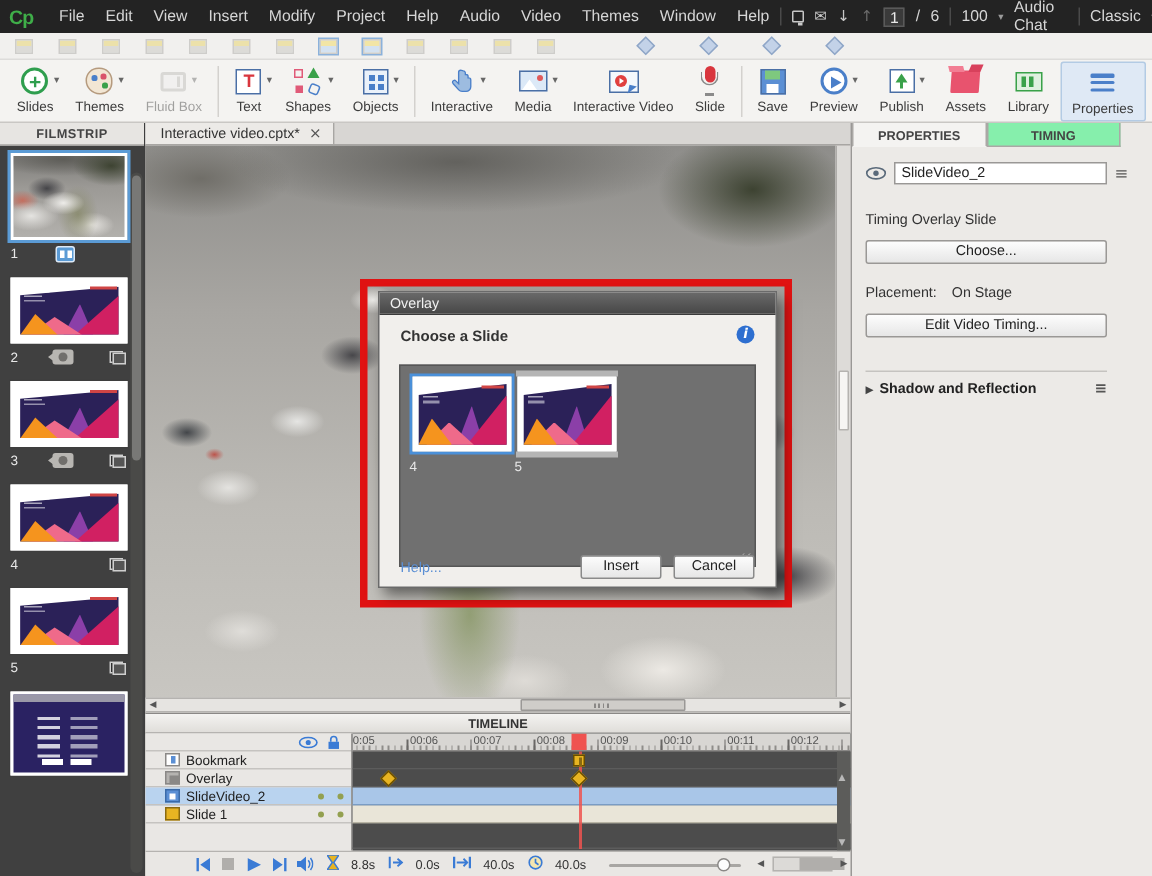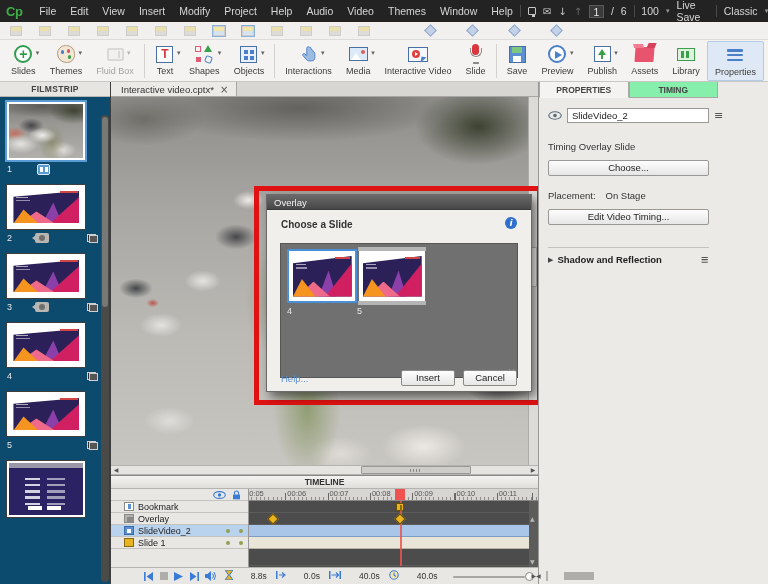--- a/index.html
+++ b/index.html
@@ -93,21 +93,21 @@
   .ic-library { width:18px; height:13px; border:1.5px solid #3aa14a; background:#dff0df; }
   .ic-library::before { content:""; position:absolute; left:3px; top:2px; width:3px; height:7px; background:#3aa14a; }
   .ic-library::after { content:""; position:absolute; left:8px; top:2px; width:3px; height:7px; background:#3aa14a; }
   .ic-props { width:16px; height:14px; display:flex; flex-direction:column; justify-content:space-between; padding:1px 0; }
   .ic-props i { height:2.5px; background:#4a7fc9; border-radius:1px; }
 
   
   .workspace { display:flex; height:502px; }
 
   
-  .filmstrip { width:111px; background:#0c4a6e; display:flex; flex-direction:column; border-right:1px solid #3e3e3e; }
+  .filmstrip { width:97px; background:#404040; display:flex; flex-direction:column; border-right:1px solid #3e3e3e; }
   .fs-header { height:15px; background:#e7e5e2; border-bottom:1px solid #b8b6b3; text-align:center;
                font-weight:bold; font-size:8.5px; color:#444; line-height:15px; letter-spacing:.3px; }
   .fs-body { position:relative; flex:1; overflow:hidden; padding:5px 10px 0 7px; }
   .fs-scrollbar { position:absolute; right:1px; top:18px; bottom:2px; width:8px; background:#4a4a48; border-radius:4px; }
   .fs-scrollbar i { position:absolute; left:1px; right:1px; top:2px; height:190px; background:#787876; border-radius:3px; }
   .fs-item { margin-bottom:9px; }
   .fs-thumb { position:relative; width:78px; border:2px solid #fff; background:#fff; box-shadow:0 0 0 1px #3e3e3e; }
   .fs-thumb.sel { border:2px solid #fff; outline:2px solid #5b9bd5; }
   .fs-video { height:58px; }
   .fs-deck { height:44px; }
@@ -146,21 +146,21 @@
   .da-l1 { left:10%; top:17%; width:22%; height:3.5%; background:rgba(255,255,255,.9); }
   .da-l2 { left:10%; top:25%; width:16%; height:3%; background:rgba(255,255,255,.6); }
   .da-l3 { left:10%; top:32%; width:18%; height:3%; background:rgba(255,255,255,.5); }
   .quiz-art { position:absolute; inset:0; background:#2a2262; }
   .quiz-art::before { content:""; position:absolute; left:0; right:0; top:0; height:5px; background:#9a98a8; }
   .quiz-art .qrow { position:absolute; left:22%; height:2.5px; background:rgba(255,255,255,.8); width:20%; }
   .quiz-art .qrow.r { left:52%; width:24%; opacity:.7; }
   .quiz-art .qbtn { position:absolute; bottom:10%; width:18%; height:8%; background:#fff; }
 
   
-  .center { width:427px; display:flex; flex-direction:column; background:#b9b7b3; }
+  .center { width:470px; display:flex; flex-direction:column; background:#b9b7b3; }
   .tabbar { height:15px; background:#d8d6d3; border-bottom:1px solid #a8a6a3; display:flex; }
   .doc-tab { display:flex; align-items:center; gap:6px; background:#eceae7; border-right:1px solid #a8a6a3;
              padding:0 8px 0 10px; font-size:9.5px; color:#333; }
   .tab-close { color:#555; font-size:10px; }
 
   .stage { position:relative; height:368px; overflow:hidden; }
   .stage-art { position:absolute; inset:0; right:10px;
     background:
       radial-gradient(ellipse 90px 55px at 88% 8%, rgba(56,62,44,.95), transparent 70%),
       radial-gradient(ellipse 200px 45px at 45% 3%, rgba(95,94,90,.92), transparent 75%),
@@ -253,21 +253,21 @@
                 transform:rotate(45deg); z-index:3; }
   .mk-bookmark { position:absolute; top:1.5px; width:8px; height:8px; background:#e8b422; border:1px solid #6a4e00; z-index:3; }
   .mk-bookmark::after { content:""; position:absolute; left:3px; top:1px; width:2px; height:6px; background:#8a6a10; }
   .tl-vscroll { position:absolute; right:0; top:12px; bottom:0; width:9px; background:#5c5c5a; }
   .tl-vscroll .up { position:absolute; top:14px; left:1px; color:#b8b8b8; font-size:6px; }
   .tl-vscroll .dn { position:absolute; bottom:2px; left:1px; color:#b8b8b8; font-size:6px; }
 
   .tl-controls { height:17px; background:#e9e7e4; border-top:1px solid #b5b3b0; display:flex; align-items:center;
                  padding-left:32px; gap:5px; }
   .tp-btn { width:12px; height:11px; display:flex; align-items:center; justify-content:center; }
-  .stat { display:flex; align-items:center; gap:18px; font-size:8.5px; color:#333; margin-left:4px; }
+  .stat { display:flex; align-items:center; gap:8px; font-size:8.5px; color:#333; margin-left:4px; }
   .slider { position:relative; width:88px; height:10px; margin-left:10px; }
   .slider::before { content:""; position:absolute; left:0; right:0; top:4.5px; height:2px; background:#a8a6a3; border-radius:1px; }
   .slider i { position:absolute; left:72px; top:0.5px; width:9px; height:9px; background:#fdfdfd; border:1px solid #8a8886;
               border-radius:50%; }
   .tl-scroll { position:relative; flex:1; height:10px; margin:0 2px 0 6px; }
   .tl-scroll .la,.tl-scroll .ra { position:absolute; top:1px; font-size:6px; color:#555; }
   .tl-scroll .la { left:0; } .tl-scroll .ra { right:0; }
   .tl-scroll .tk { position:absolute; left:10px; right:10px; top:0; height:10px; background:#dcdad7; border:1px solid #b5b3b0; }
   .tl-scroll .th { position:absolute; left:28px; top:1px; width:30px; height:8px; background:#b0aeab; }
 
@@ -322,21 +322,21 @@
       <span class="mb-ic mon"></span>
       <span class="mb-ic glyph">✉</span>
       <span class="mb-ic glyph">↓</span>
       <span class="mb-ic glyph dim">↑</span>
       <span class="page-box">1</span>
       <span class="mb-txt">/</span>
       <span class="mb-txt">6</span>
       <span class="mb-sep"></span>
       <span class="mb-txt">100</span>
       <span class="glyph chev-sm">▾</span>
-      <span class="mb-txt">Live Save</span>
+      <span class="mb-txt">Audio Chat</span>
       <span class="mb-sep"></span>
       <span class="mb-txt">Classic</span>
       <span class="glyph chev-sm">▾</span>
 
     </div>
   </div>
 
   <div class="quickbar" id="quickbar">
       <span class="qb-ic "></span>
       <span class="qb-ic "></span>
@@ -416,21 +416,21 @@
       <div class="tb-sep"></div>
       <div class="tb-item  ">
        <div class="tb-iconwrap">
           <div class="ic ic-hand">
             <svg width="18" height="18" viewBox="0 0 20 20">
               <path d="M9 2c-.9 0-1.5.7-1.5 1.5V12l-2.1-2.1c-.7-.7-1.9-.5-2.3.4-.3.6-.1 1.2.4 1.7l4.1 4.6c.6.7 1.5 1.1 2.5 1.1h2.9c1.9 0 3.5-1.6 3.5-3.5V9.2c0-.8-.7-1.5-1.5-1.5h-.5v-1c0-.8-.7-1.5-1.5-1.5h-.5v-1c0-.9-.6-1.7-1.5-1.7z" fill="#9dbce0" stroke="#4a7fc9" stroke-width="1"></path>
             </svg>
           </div>
           <span class="chev glyph">▾</span>
         </div>
-       <div class="tb-label">Interactions</div>
+       <div class="tb-label">Interactive</div>
      </div>
       <div class="tb-item  ">
        <div class="tb-iconwrap">
           <div class="ic ic-media">
             <b class="dot"></b>
             <b class="mtn"></b>
           </div>
           <span class="chev glyph">▾</span>
         </div>
        <div class="tb-label">Media</div>

